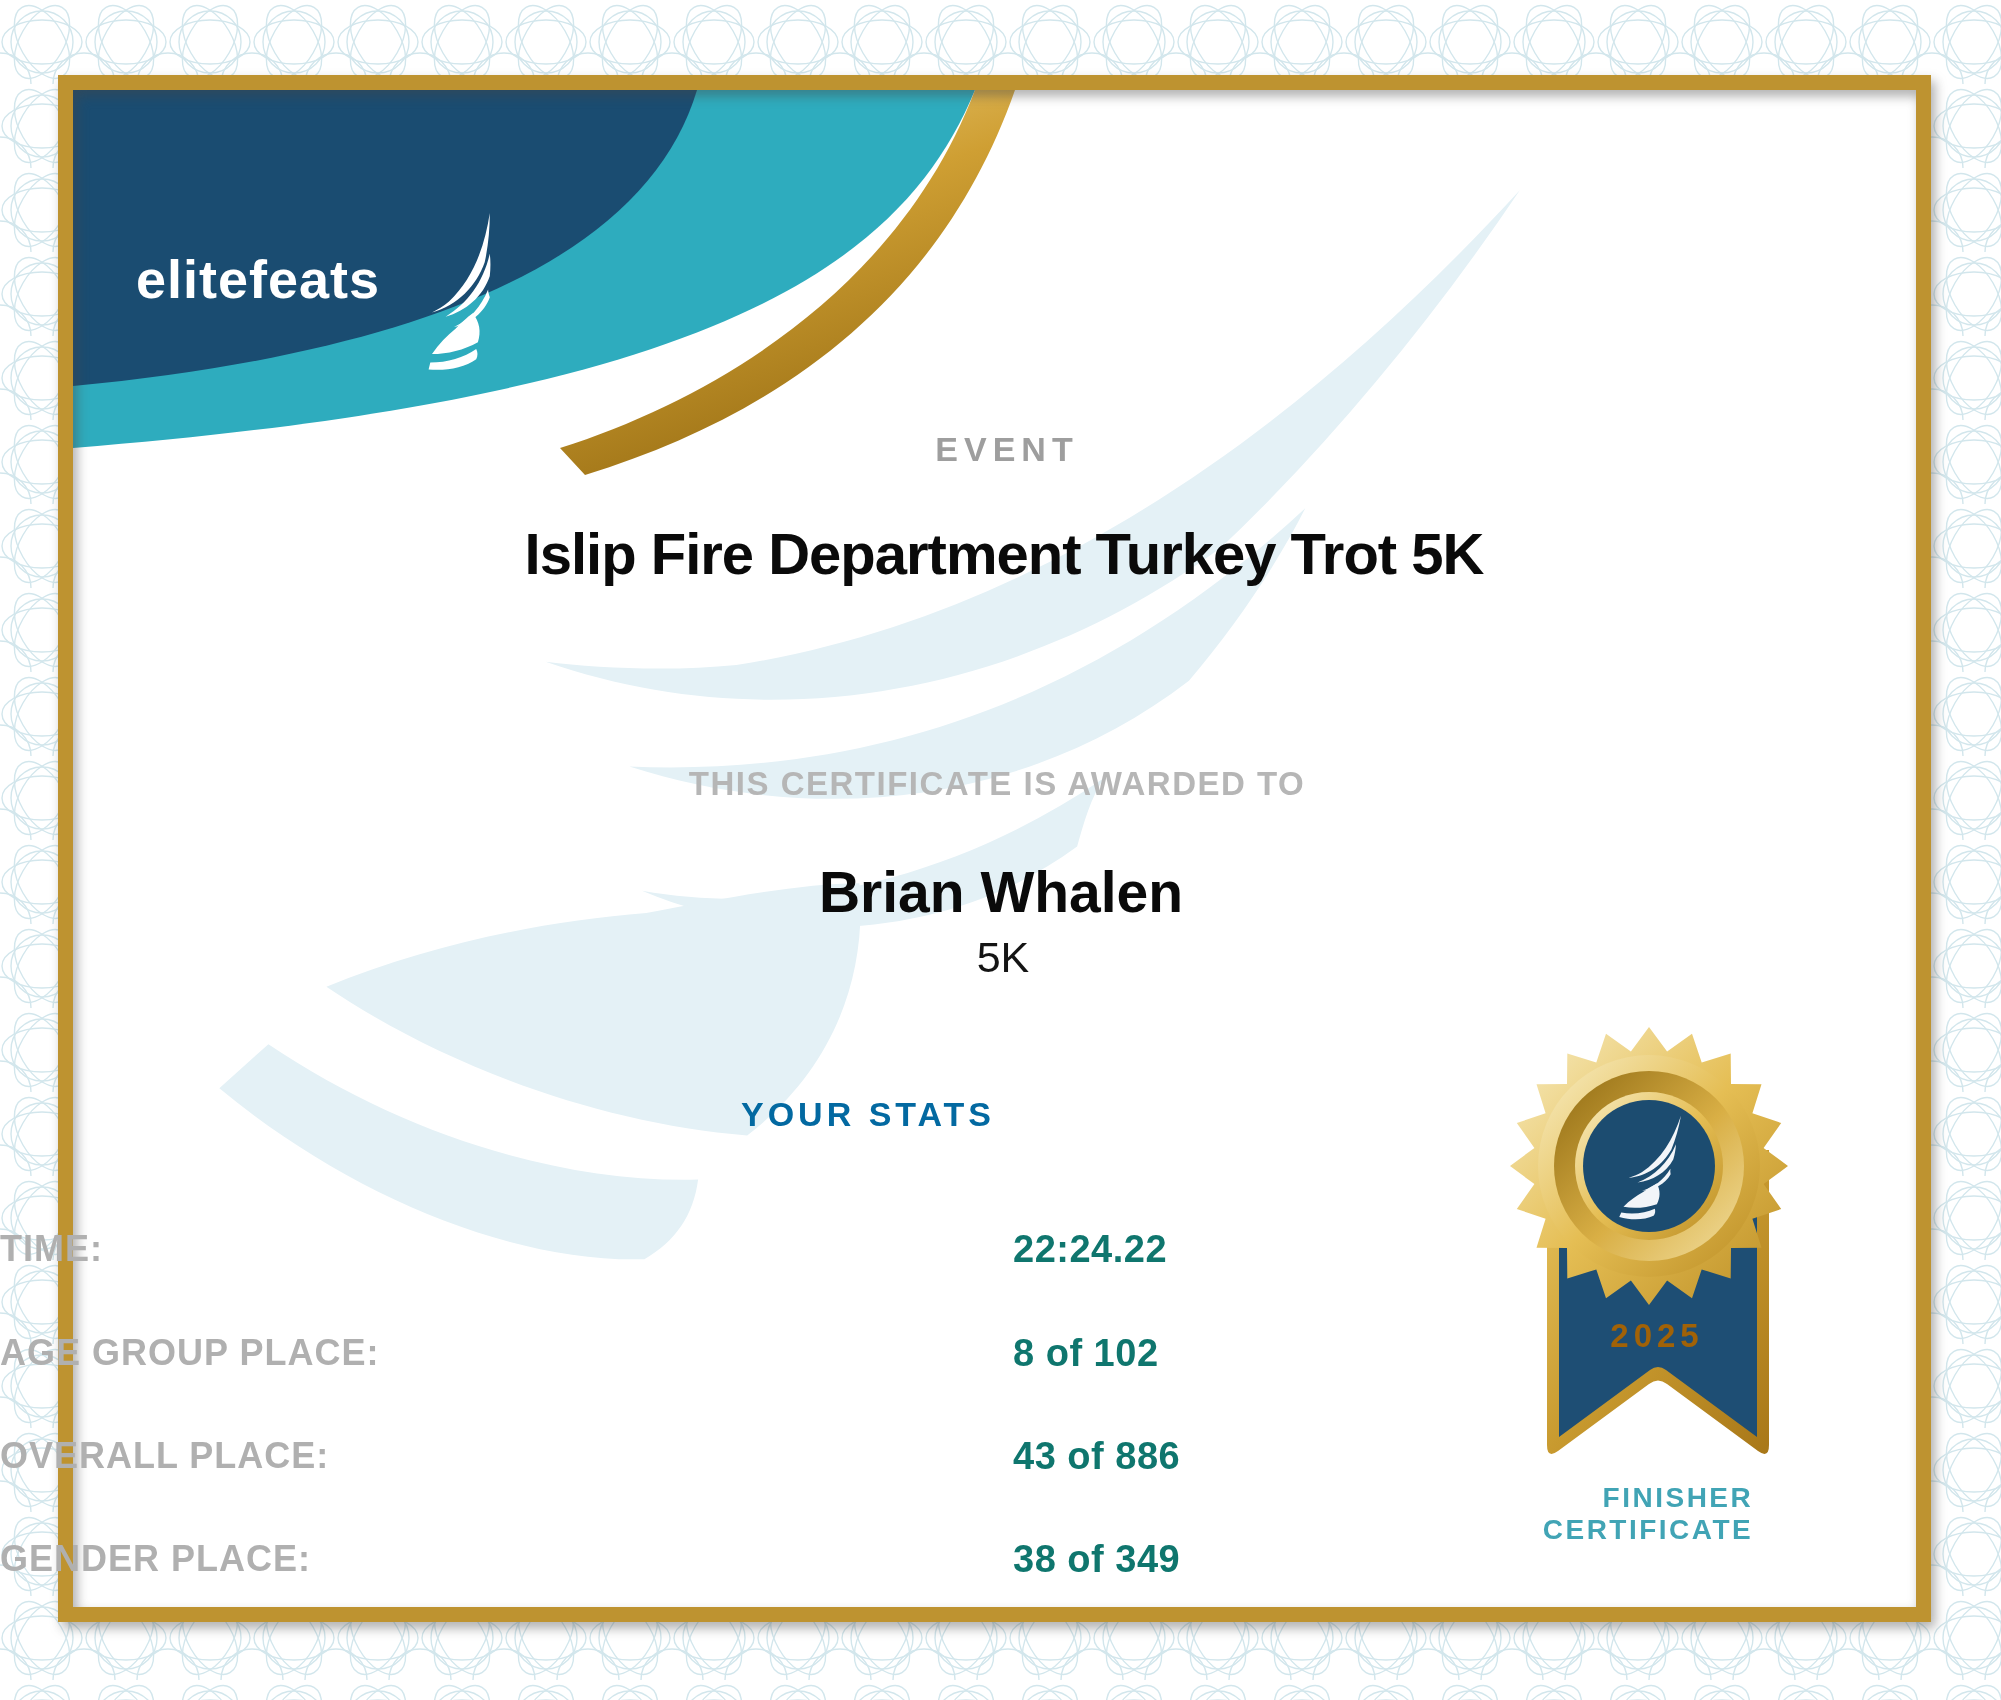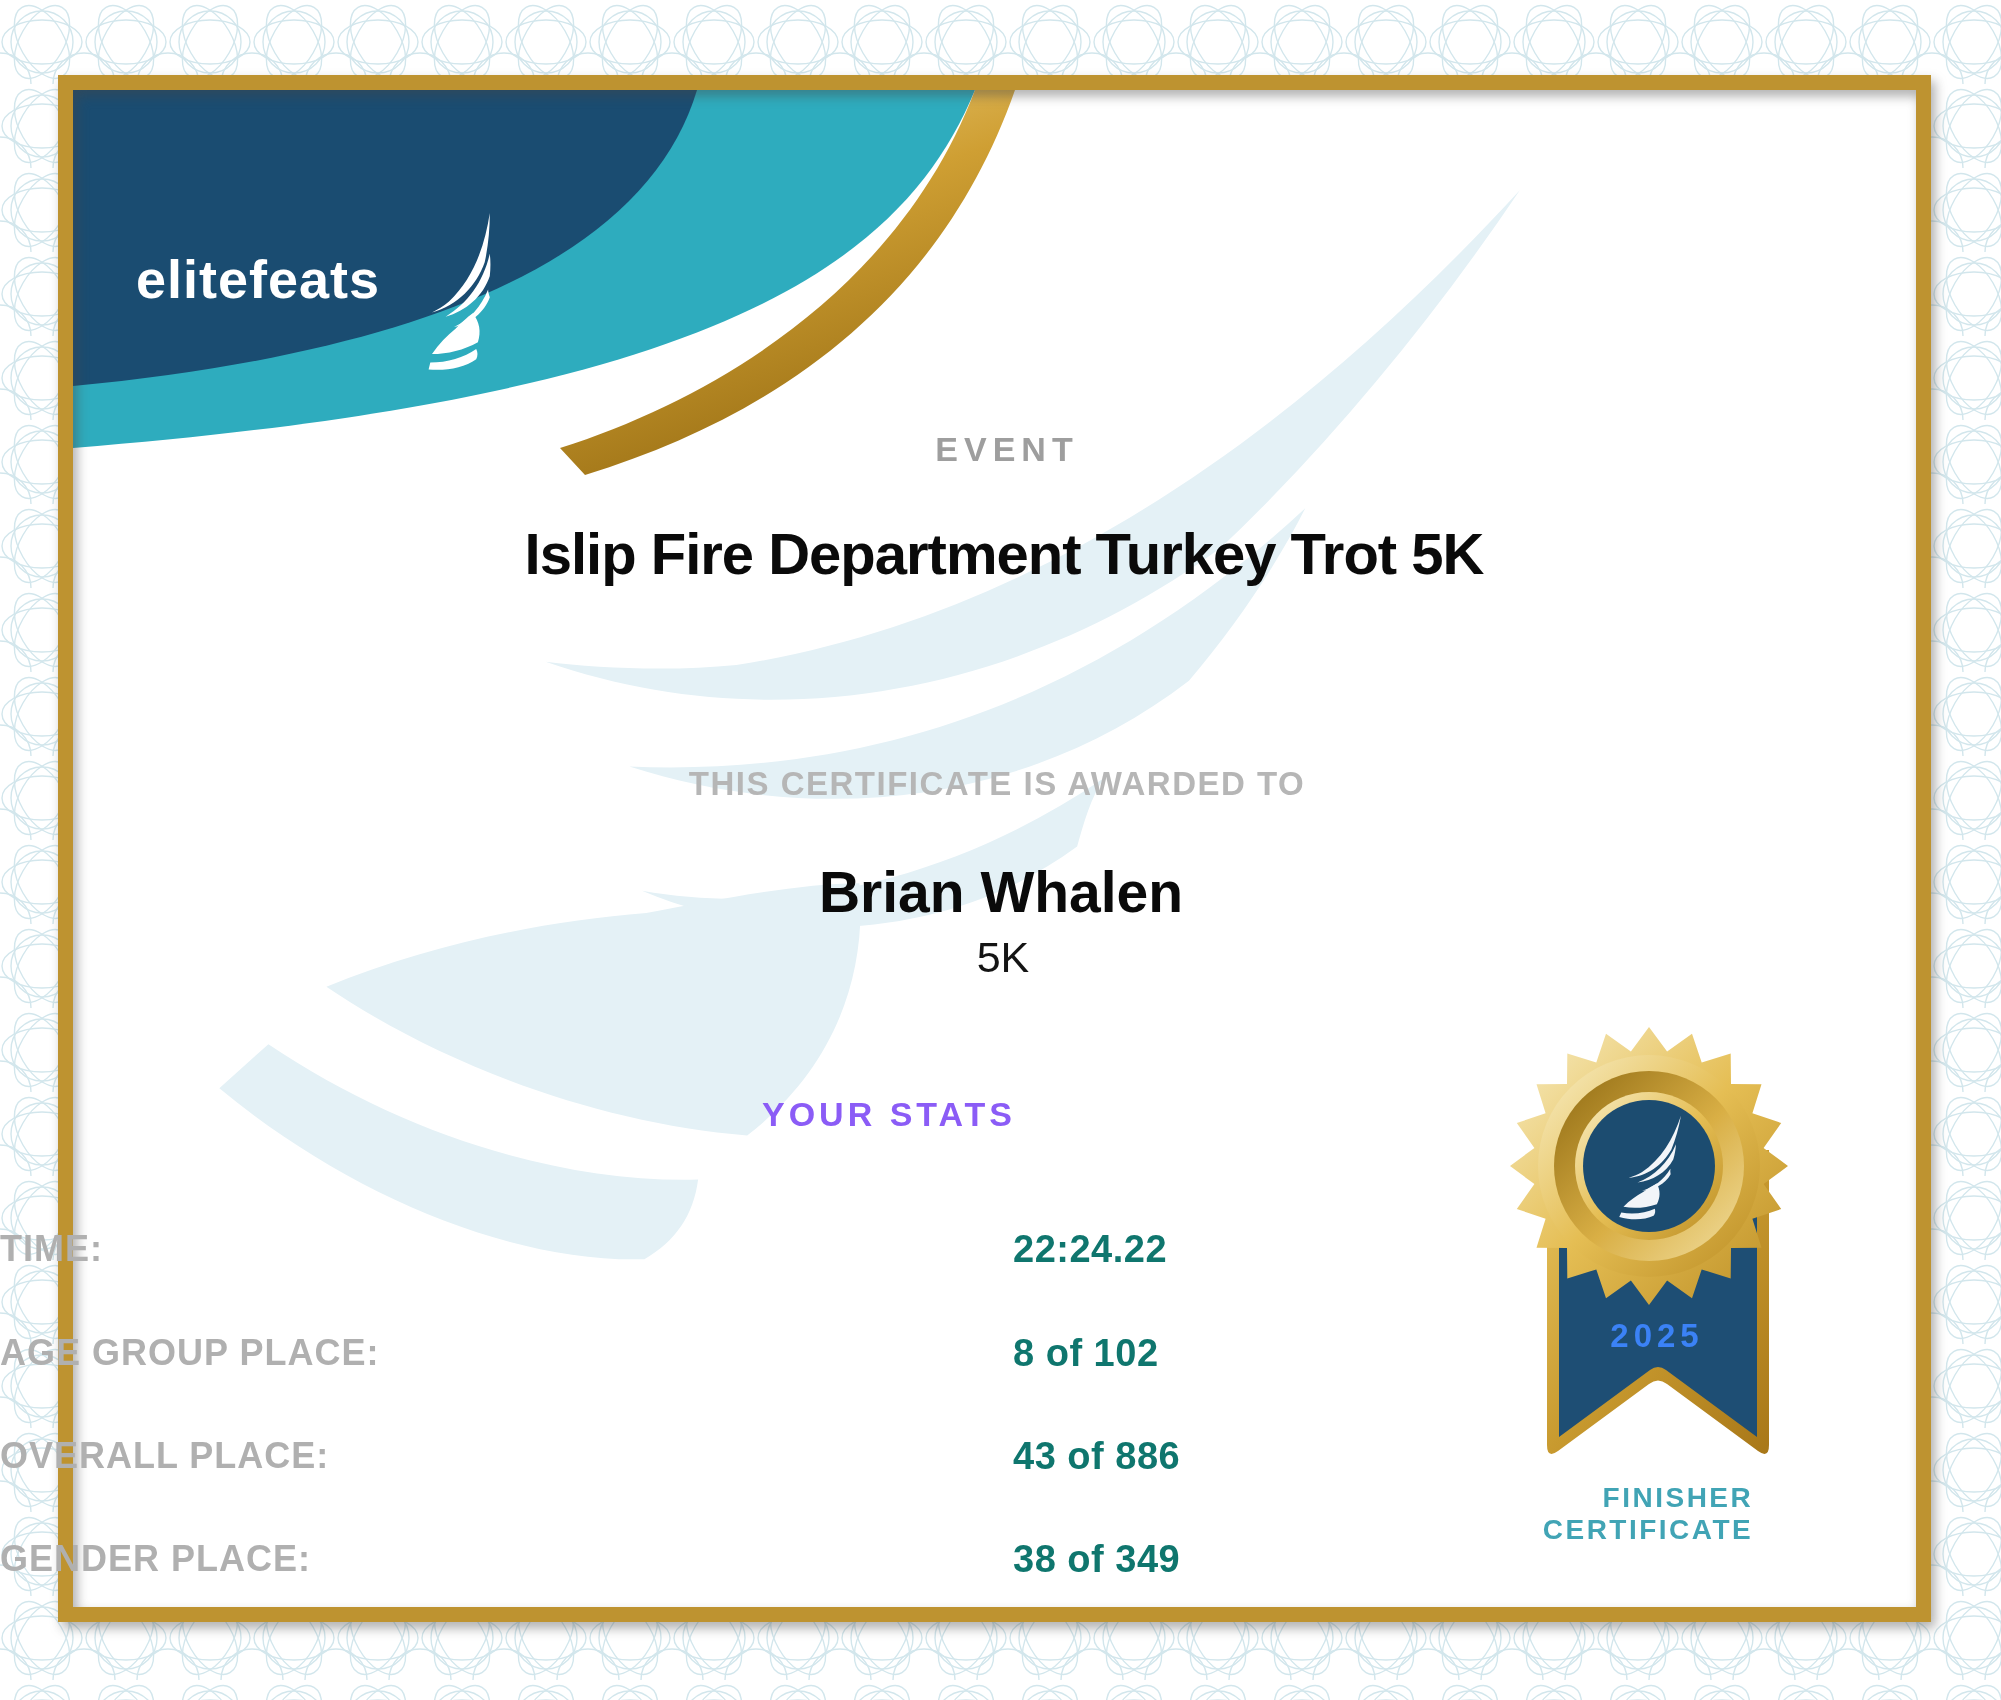--- a/index.html
+++ b/index.html
@@ -12,29 +12,29 @@
   .logo-text{left:136px;top:252px;font-size:54px;font-weight:700;color:#ffffff;
              letter-spacing:1px;line-height:1;}
   .event-label{left:1007px;top:449px;font-size:34px;font-weight:700;color:#9e9e9e;
                letter-spacing:6px;}
   .event-name{left:1004px;top:553px;font-size:58px;font-weight:800;color:#0a0a0a;
               letter-spacing:-1px;}
   .intro{left:997px;top:784px;font-size:33px;font-weight:700;color:#b6b6b6;
          letter-spacing:1.5px;}
   .recipient{left:1001px;top:892px;font-size:57px;font-weight:800;color:#0a0a0a;}
   .distance{left:1003px;top:957px;font-size:43px;font-weight:400;color:#141414;}
-  .stats-heading{left:868px;top:1114px;font-size:34px;font-weight:700;color:#8b5cf6;
-                 letter-spacing:4px;margin-left:21px;}
+  .stats-heading{left:868px;top:1114px;font-size:34px;font-weight:700;color:#0369a1;
+                 letter-spacing:4px;}
   .stat-row{position:absolute;left:0;width:2001px;height:50px;}
   .stat-label{position:absolute;left:0;top:0;width:994px;text-align:left;
               font-size:36px;font-weight:700;color:#b0b0b0;letter-spacing:1px;line-height:50px;}
   .stat-value{position:absolute;left:1013px;top:0;font-size:38px;font-weight:800;
               color:#0f766e;line-height:50px;letter-spacing:0.5px;}
   .row-time{top:1224px;} .row-age{top:1328px;} .row-overall{top:1431px;} .row-gender{top:1534px;}
-  .badge-year{left:1657px;top:1336px;font-size:33px;font-weight:800;color:#3b82f6;
+  .badge-year{left:1657px;top:1336px;font-size:33px;font-weight:800;color:#a16207;
               letter-spacing:5px;}
   .finisher-block{left:1648px;top:1482px;transform:translateX(-50%);text-align:right;
                   font-size:28px;font-weight:800;color:#41a4b5;letter-spacing:2.5px;
                   line-height:32px;white-space:nowrap;}
 </style>
 </head>
 <body>
 
 <div class="cert">
 

